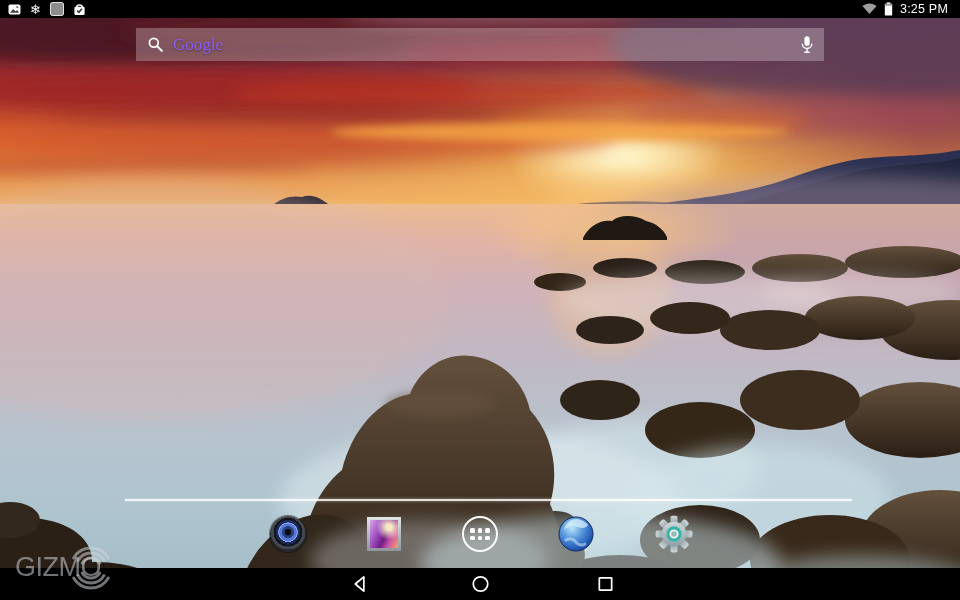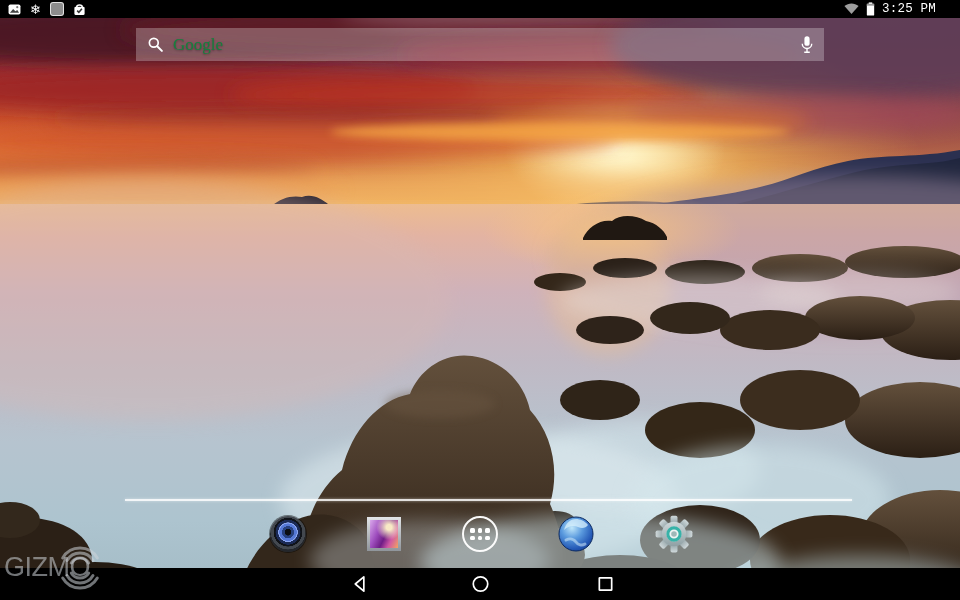--- a/index.html
+++ b/index.html
@@ -4,30 +4,30 @@
 <style>
   html,body{margin:0;padding:0;background:#111;}
   #stage{position:relative;width:960px;height:600px;overflow:hidden;background:#000;
          font-family:"Liberation Sans",sans-serif;}
   
   #wallpaper{position:absolute;inset:0;}
   
   #statusbar{position:absolute;top:0;left:0;width:960px;height:18px;background:#000;
              display:flex;align-items:center;justify-content:space-between;z-index:30;}
   .sb-left{display:flex;align-items:center;gap:9px;padding-left:8px;}
-  .sb-right{display:flex;align-items:center;gap:7px;padding-right:24px;font-family:Liberation Mono, monospace;}
+  .sb-right{display:flex;align-items:center;gap:7px;padding-right:12px;}
   .sb-glyph{color:#fff;font-size:13px;line-height:13px;}
   .appbox{width:12px;height:12px;border-radius:3px;background:rgba(255,255,255,.55);
           border:1px solid rgba(255,255,255,.75);}
   .sb-time{color:#fff;font-size:12.5px;letter-spacing:.2px;}
   
   #searchbar{position:absolute;left:136px;top:28px;width:688px;height:33px;
              background:rgba(250,250,250,.27);display:flex;align-items:center;
              z-index:20;cursor:pointer;}
-  .google-text{font-family:"Liberation Serif",serif;font-size:17px;color:#15803d;
+  .google-text{font-family:"Liberation Serif",serif;font-size:17px;color:#8b5cf6;
                margin-left:9px;text-shadow:0 1px 2px rgba(0,0,0,.35);}
   .mag{margin-left:11px;display:flex;}
   .mic{position:absolute;right:10px;top:50%;transform:translateY(-50%);display:flex;}
   
   #divider{position:absolute;left:125px;top:499px;width:727px;height:1.5px;
            background:rgba(255,255,255,.85);box-shadow:0 0 3px rgba(255,255,255,.55);z-index:10;}
   .dockslot{position:absolute;z-index:12;cursor:pointer;}
   .icon-music{width:36px;height:36px;border-radius:50%;
     background:radial-gradient(circle at 50% 45%, #0b0d12 0 12%, #27407e 13% 22%, #5578d6 23% 32%,
       #8aa4ee 33% 36%, #1b2a55 37% 46%, #101319 47% 53%, #43484f 54% 64%, #24272c 65% 82%, #101214 83% 100%);
@@ -38,21 +38,21 @@
     background:radial-gradient(circle at 68% 26%, rgba(255,244,200,.95) 0 10%, rgba(255,244,200,0) 45%),
       linear-gradient(116deg,#d9a8ea 0%,#a050c0 32%,#6f1d86 55%,#cf57a5 74%,#f2a560 100%);}
   .icon-apps{width:36px;height:36px;box-sizing:border-box;border:2.5px solid rgba(255,255,255,.97);
     border-radius:50%;display:flex;align-items:center;justify-content:center;}
   .icon-apps .dots{width:20px;display:flex;flex-wrap:wrap;gap:3px;justify-content:center;}
   .icon-apps .dots span{width:4.5px;height:4.5px;border-radius:1.5px;background:#fff;display:block;}
   
   #navbar{position:absolute;left:0;bottom:0;width:960px;height:32px;background:#000;z-index:30;}
   .navbtn{position:absolute;top:50%;transform:translateY(-50%);display:flex;cursor:pointer;}
   
-  #watermark{position:absolute;left:4px;top:552px;z-index:40;
+  #watermark{position:absolute;left:15px;top:552px;z-index:40;
     color:rgba(206,212,216,.55);font-size:27px;font-weight:500;letter-spacing:-.5px;
     display:flex;align-items:center;pointer-events:none;}
   .wm-o{position:relative;display:inline-block;}
   .wm-arcs{position:absolute;left:50%;top:50%;transform:translate(-50%,-50%);}
 </style>
 </head>
 <body>
 
 <div id="stage">
 

